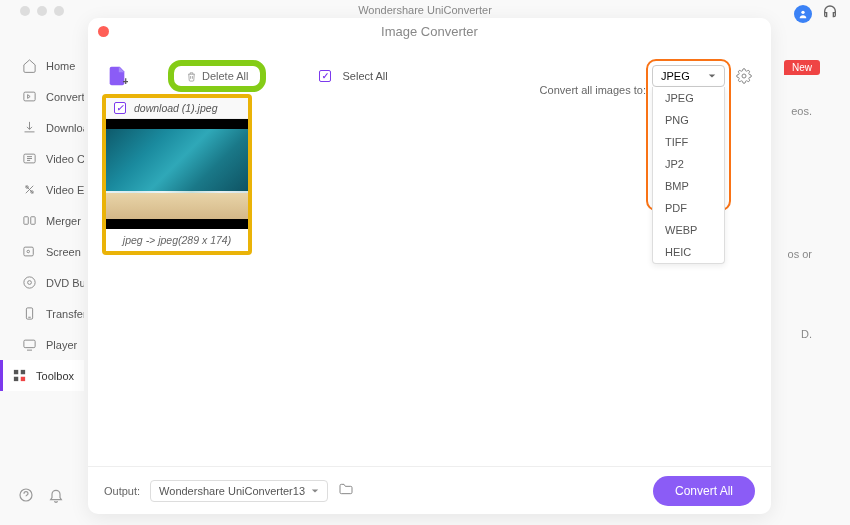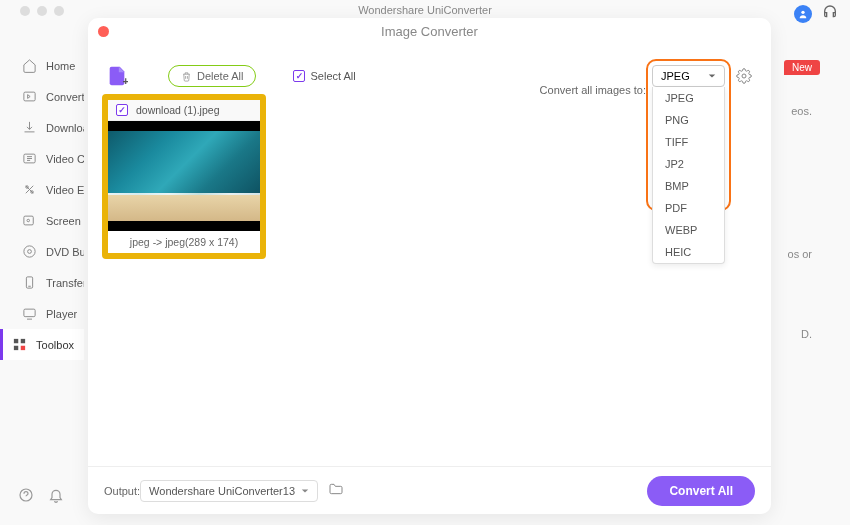--- a/index.html
+++ b/index.html
@@ -24,54 +24,54 @@
 .bottom-icons { position: absolute; left: 18px; bottom: 18px; display: flex; gap: 14px; }
 .bottom-icons svg { width: 16px; height: 16px; stroke: #999; fill: none; stroke-width: 1.8; }
 
 .modal { position: absolute; left: 88px; top: 18px; width: 683px; height: 496px; background: #fff; border-radius: 10px; box-shadow: 0 4px 20px rgba(0,0,0,0.08); }
 .modal-close { position: absolute; left: 10px; top: 8px; width: 11px; height: 11px; border-radius: 50%; background: #ff5f57; }
 .modal-title { position: absolute; left: 50%; transform: translateX(-50%); top: 6px; font-size: 13px; color: #888; }
 
 .toolbar { position: absolute; top: 38px; left: 0; right: 0; padding: 0 16px; display: flex; align-items: center; }
 .add-icon { width: 22px; height: 22px; margin-left: 2px; }
 .add-icon svg { width: 22px; height: 22px; }
-.delete-btn { margin-left: 40px; border: 1px solid #84cc16; border-radius: 13px; padding: 4px 12px; font-size: 11px; color: #666; background: #fff; display: flex; align-items: center; gap: 5px; cursor: pointer; }
+.delete-btn { margin-left: 40px; border: 6px solid #84cc16; border-radius: 13px; padding: 4px 12px; font-size: 11px; color: #666; background: #fff; display: flex; align-items: center; gap: 5px; cursor: pointer; }
 .delete-btn svg { width: 11px; height: 11px; stroke: #888; fill: none; stroke-width: 1.5; }
-.select-all { margin-left: 14px; display: flex; align-items: center; gap: 5px; font-size: 11px; color: #555; padding-left: 23px; }
+.select-all { margin-left: 30px; display: flex; align-items: center; gap: 11px; font-size: 11px; color: #555; padding-left: 23px; }
 .checkbox { width: 12px; height: 12px; border: 1.5px solid #7c3aed; border-radius: 2px; display: flex; align-items: center; justify-content: center; background: #fff; }
 .checkbox.checked::after { content: "✓"; font-size: 9px; color: #7c3aed; font-weight: bold; }
 .convert-label { margin-left: auto; font-size: 11px; color: #666; margin-right: 6px; margin-top: 28px; }
 
 .format-wrap { position: relative; }
 .format-select { width: 73px; height: 22px; border: 1px solid #ccc; border-radius: 4px; padding: 0 8px; font-size: 11px; background: #fff; display: flex; align-items: center; justify-content: space-between; cursor: pointer; }
 .format-select svg { width: 8px; height: 8px; fill: #666; }
 .highlight-ring { position: absolute; top: -6px; left: -6px; right: -6px; border: 2px solid #f97316; border-radius: 10px; pointer-events: none; height: 152px; }
 .format-dropdown { position: absolute; top: 22px; left: 0; width: 73px; background: #fff; border: 1px solid #ddd; border-top: none; border-radius: 0 0 4px 4px; box-shadow: 0 2px 6px rgba(0,0,0,0.08); z-index: 5; }
 .format-option { padding: 5px 12px; font-size: 11px; color: #555; cursor: pointer; }
 
 .gear-btn { margin-left: 8px; width: 22px; height: 22px; display: flex; align-items: center; justify-content: center; }
 .gear-btn svg { width: 16px; height: 16px; stroke: #888; fill: none; stroke-width: 1.5; }
 
 .file-grid { position: absolute; top: 76px; left: 14px; right: 14px; bottom: 50px; }
-.file-card { width: 164px; border: 6px solid #eab308; border-radius: 4px; overflow: hidden; background: #fff; }
+.file-card { width: 150px; border: 4px solid #eab308; border-radius: 4px; overflow: hidden; background: #fff; font-style: italic; }
 .file-header { display: flex; align-items: center; gap: 8px; padding: 4px 8px; background: #f9f9f9; border-bottom: 1px solid #eee; }
 .file-header .fname { font-size: 10.5px; color: #555; }
 .thumb { width: 100%; height: 110px; background: #000; position: relative; overflow: hidden; }
 .thumb-water { position: absolute; top: 10px; bottom: 32px; left: 0; right: 0; background: linear-gradient(135deg, #0e5a6b 0%, #1a8a9e 30%, #2fa8b8 50%, #1a7888 70%, #0d4f5f 100%); }
 .thumb-foam { position: absolute; bottom: 32px; left: 0; right: 0; height: 6px; background: linear-gradient(to right, #fff 0%, #e8f4f6 20%, #fff 40%, #d8ece8 60%, #fff 80%, #e8f4f6 100%); opacity: 0.9; }
 .thumb-sand { position: absolute; bottom: 10px; left: 0; right: 0; height: 26px; background: linear-gradient(to bottom, #e8d4a8 0%, #d4b888 100%); }
 .file-footer { text-align: center; font-size: 10.5px; color: #666; padding: 5px 0; }
 
 .bottom-bar { position: absolute; bottom: 0; left: 0; right: 0; height: 48px; border-top: 1px solid #eee; display: flex; align-items: center; padding: 0 16px; }
-.output-label { font-size: 11px; color: #666; }
+.output-label { font-size: 11px; color: #666; margin-right: 10px; }
 .output-select { border: 1px solid #ddd; border-radius: 4px; padding: 4px 8px; font-size: 11px; color: #555; display: flex; align-items: center; gap: 6px; cursor: pointer; }
 .output-select svg { width: 8px; height: 8px; fill: #888; }
 .folder-btn { margin-left: 10px; }
 .folder-btn svg { width: 16px; height: 16px; stroke: #888; fill: none; stroke-width: 1.5; }
-.convert-btn { margin-left: auto; background: #8b5cf6; color: #fff; border: none; border-radius: 16px; padding: 8px 22px; font-size: 12px; font-weight: 700; cursor: pointer; }
+.convert-btn { margin-left: auto; background: #8b5cf6; color: #fff; border: none; border-radius: 16px; padding: 8px 22px; font-size: 12px; font-weight: 400; cursor: pointer; }
 
 .new-badge { position: absolute; right: 30px; top: 60px; background: #ef4444; color: #fff; font-size: 10px; font-weight: 500; padding: 2px 8px; border-radius: 3px 3px 3px 0; }
 .bg-frag { position: absolute; right: 38px; font-size: 11px; color: #888; }
 </style>
 </head>
 <body>
 
 <div class="top-bar">
   <div class="traffic-lights">
     <div class="traffic-dot"></div>
@@ -121,20 +121,27 @@
       </svg>
       <span>Video Compressor</span>
     </div>
   <div class="sidebar-item">
       <svg viewBox="0 0 24 24">
         <path d="M6 6l12 12M6 18L18 6"></path>
         <circle cx="8" cy="8" r="2"></circle>
         <circle cx="16" cy="16" r="2"></circle>
       </svg>
       <span>Video Editor</span>
+    </div>
+  <div class="sidebar-item">
+      <svg viewBox="0 0 24 24">
+        <rect x="3" y="6" width="7" height="12" rx="1"></rect>
+        <rect x="14" y="6" width="7" height="12" rx="1"></rect>
+      </svg>
+      <span>Merger</span>
     </div>
   <div class="sidebar-item">
       <svg viewBox="0 0 24 24">
         <rect x="3" y="5" width="15" height="14" rx="2"></rect>
         <circle cx="10" cy="12" r="2"></circle>
       </svg>
       <span>Screen Recorder</span>
     </div>
   <div class="sidebar-item">
       <svg viewBox="0 0 24 24">

